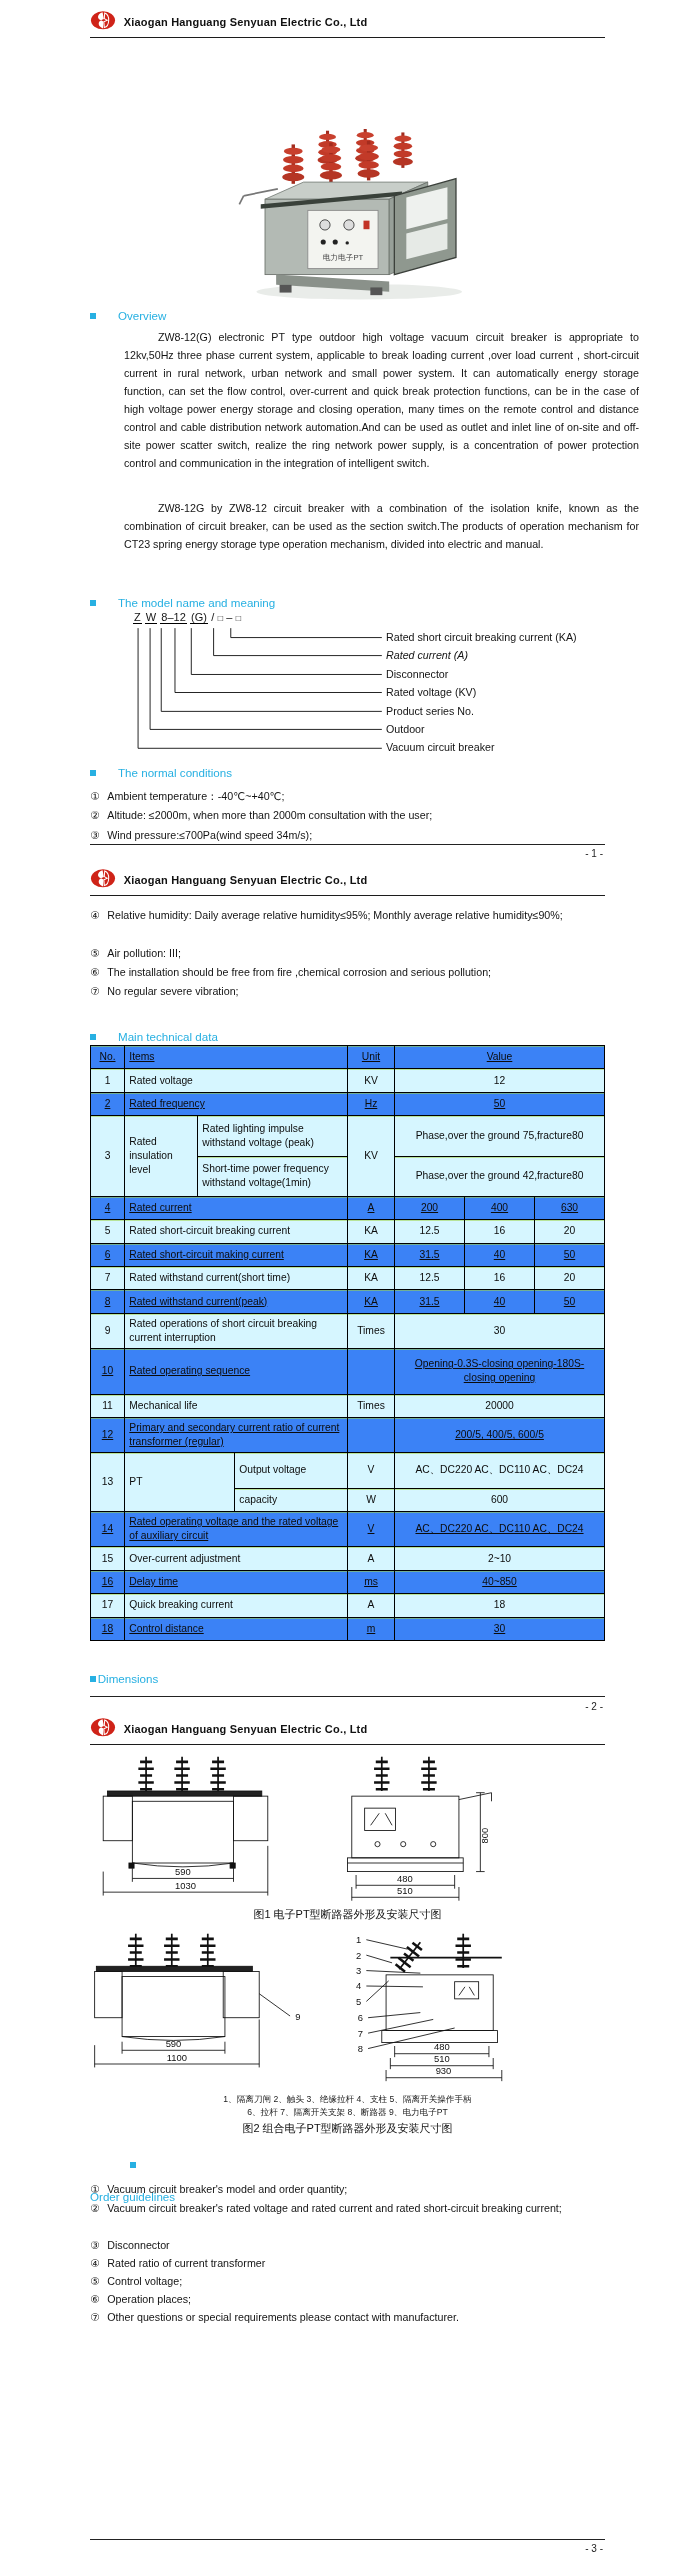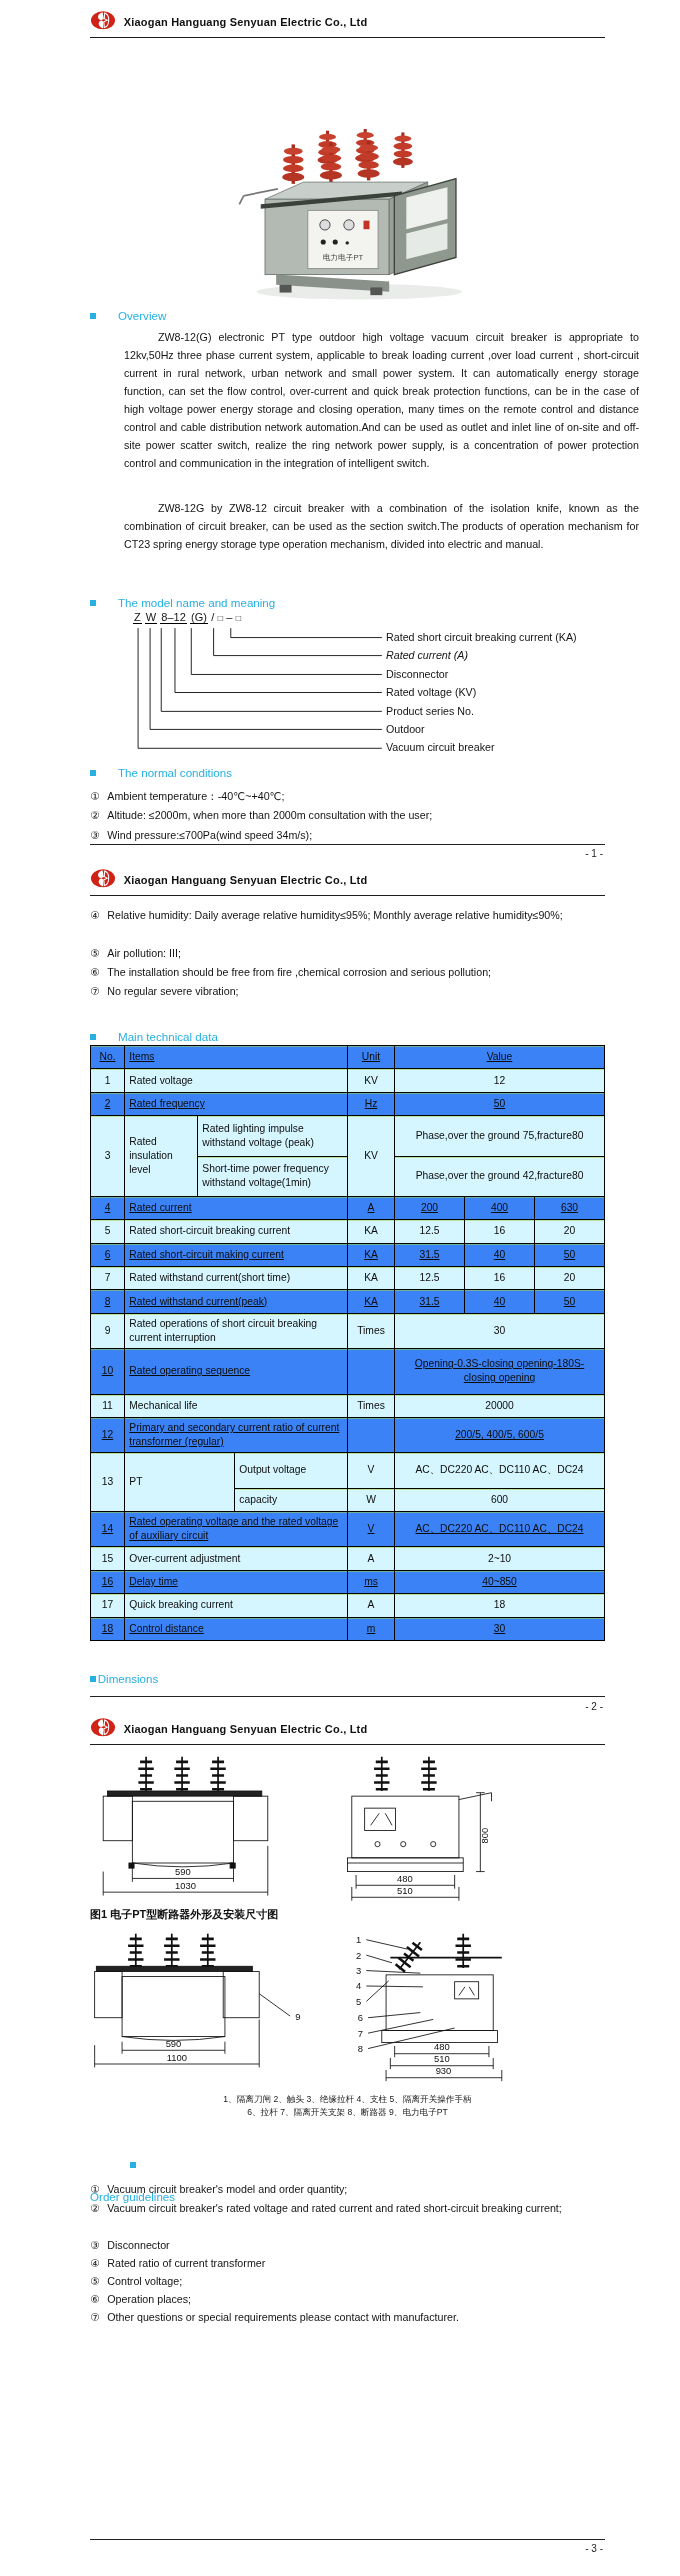--- a/index.html
+++ b/index.html
@@ -39,22 +39,22 @@
   
   .tbl { position:absolute; left:90px; top:1045px; width:515px; border-collapse:collapse;
          font-size:10.3px; table-layout:fixed; border:1.7px solid #000; color:#0c0c0c; }
   .tbl td { border:0.9px solid #000; padding:1.7px 4.3px; text-align:center; vertical-align:middle;
             line-height:1.35; box-shadow: inset 0 0.9px 0 rgba(160,214,70,.55); overflow:hidden; }
   .tbl td.left { text-align:left; }
   .bright td { background:#3b82f6;text-decoration:underline; }
   .light  td { background:#d6f6ff; }
   tr.sm td { height:19px; } tr.md td { height:31px; } tr.lg td { height:41px; } tr.xl td { height:36px; }
 
-  .figcap { position:absolute; left:90px; width:515px; font-size:11px;
-            font-weight:bold; color:#111; }
+  .figcap { position:absolute; left:90px; width:515px; text-align:center; font-size:11px;
+            font-weight:normal; color:#111; }
   .figleg { position:absolute; left:90px; width:515px; text-align:center; font-size:8.6px; color:#222; }
 
   svg text { font-family:"Liberation Sans","DejaVu Sans",sans-serif; }
 </style>
 </head>
 <body>
 
 <div class="canvas">
 
   <div class="hdr" style="top:10.3px;">
@@ -497,20 +497,21 @@
           <line x1="150" y1="159" x2="150" y2="172"></line>
         <line x1="15" y1="168" x2="150" y2="168"></line>
         <text x="80" y="136" font-size="11" fill="#111" text-anchor="middle" stroke="none">480</text>
         <text x="80" y="150" font-size="11" fill="#111" text-anchor="middle" stroke="none">510</text>
         <text x="82" y="164" font-size="11" fill="#111" text-anchor="middle" stroke="none">930</text>
       </g>
     </svg>
   </div>
   <div class="figleg" style="top:2094px;">1、隔离刀闸   2、触头   3、绝缘拉杆   4、支柱   5、隔离开关操作手柄</div>
   <div class="figleg" style="top:2107px;">6、拉杆   7、隔离开关支架   8、断路器   9、电力电子PT</div>
+  <div class="figcap" style="top:2121px;">图2  组合电子PT型断路器外形及安装尺寸图</div>
 
   <div class="sec" style="top:2162px;flex-direction:column;">
     <span class="bullet"></span>
     <span>Order guidelines</span>
   </div>
   <div class="li" style="top:2181px;">
     <span class="num">①</span>
     <span class="txt">Vacuum circuit breaker's model and order quantity;</span>
   </div>
   <div class="li" style="top:2200px;">

